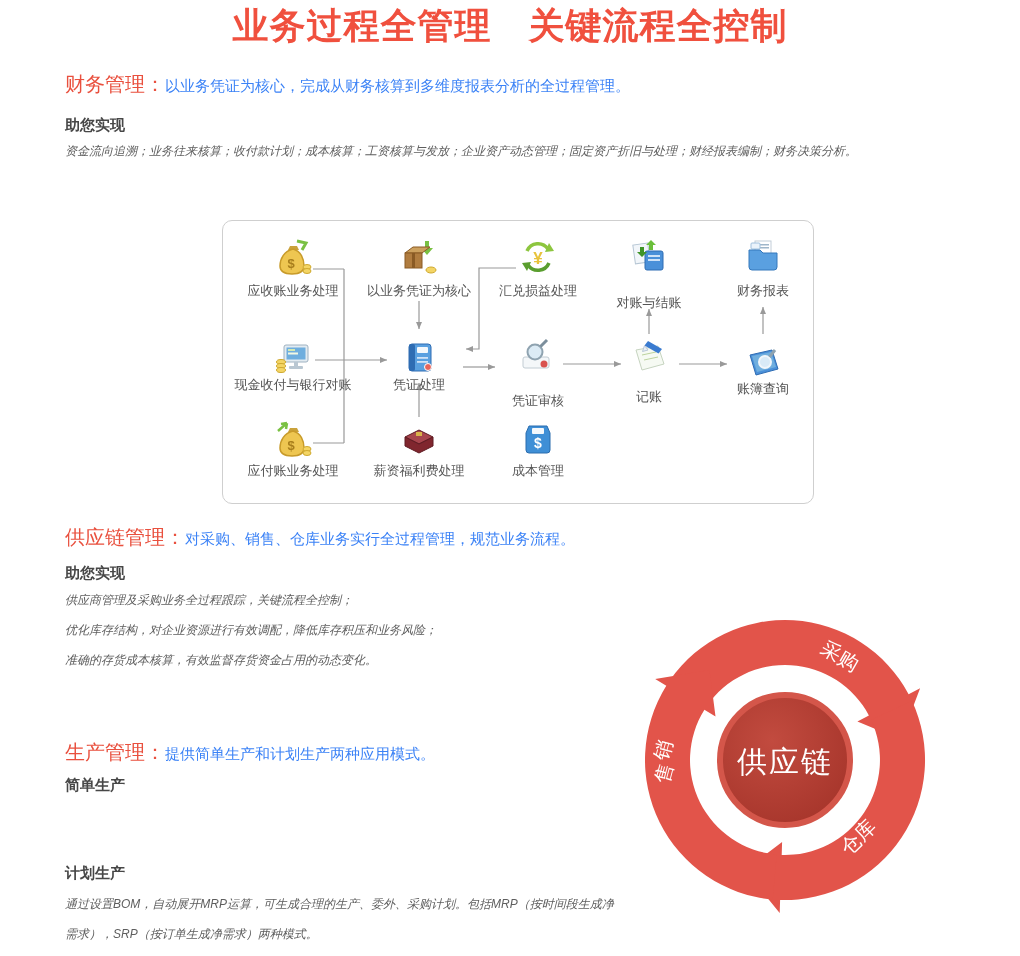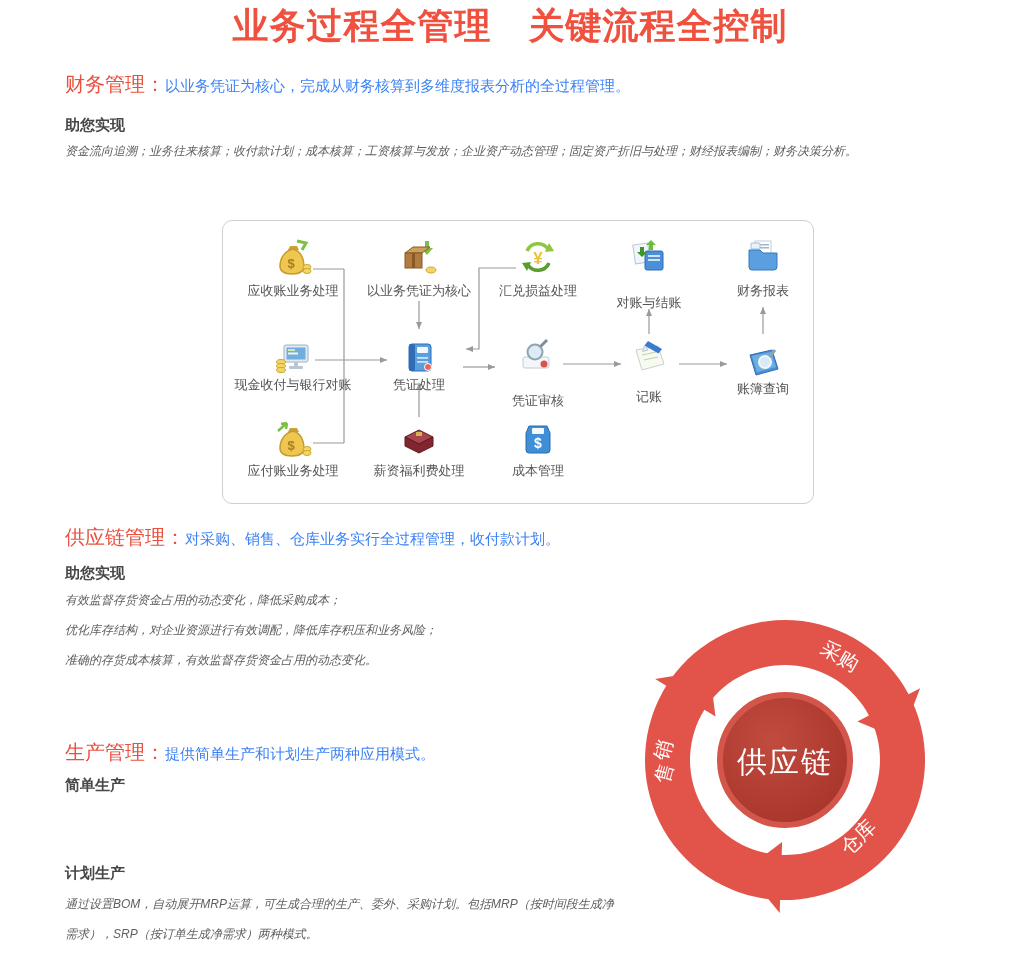--- a/index.html
+++ b/index.html
@@ -242,25 +242,25 @@
         <div class="flow-node" style="left: 245px; top: 198px;">
           <svg width="40" height="40">
             <use href="#sym-cost"></use>
           </svg>
           <div class="flow-label" style="margin-top: 6px;">成本管理</div>
         </div>
       </div>
   </div>
 
   <p class="lead-line" style="top:524px">
-    <span class="sec-heading">供应链管理：</span><span class="lead-text">对采购、销售、仓库业务实行全过程管理，收付款计划。</span>
+    <span class="sec-heading">供应链管理：</span><span class="lead-text">对采购、销售、仓库业务实行全过程管理，规范业务流程。</span>
   </p>
   <h3 class="subhead" style="top:564px">助您实现</h3>
   <div class="body-text" id="supply-lines">
-    <p>有效监督存货资金占用的动态变化，降低采购成本；</p>
+    <p>供应商管理及采购业务全过程跟踪，关键流程全控制；</p>
     <p>优化库存结构，对企业资源进行有效调配，降低库存积压和业务风险；</p>
     <p>准确的存货成本核算，有效监督存货资金占用的动态变化。</p>
   </div>
 
   <p class="lead-line" style="top:739px">
     <span class="sec-heading">生产管理：</span><span class="lead-text">提供简单生产和计划生产两种应用模式。</span>
   </p>
   <h3 class="subhead" style="top:776px">简单生产</h3>
   <h3 class="subhead" style="top:864px">计划生产</h3>
   <p class="body-text" id="prod-text-2">通过设置BOM，自动展开MRP运算，可生成合理的生产、委外、采购计划。包括MRP（按时间段生成净需求），SRP（按订单生成净需求）两种模式。</p>

